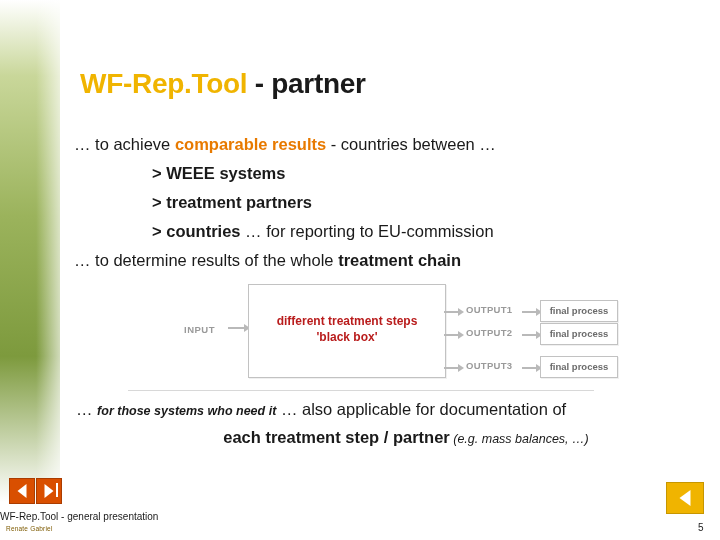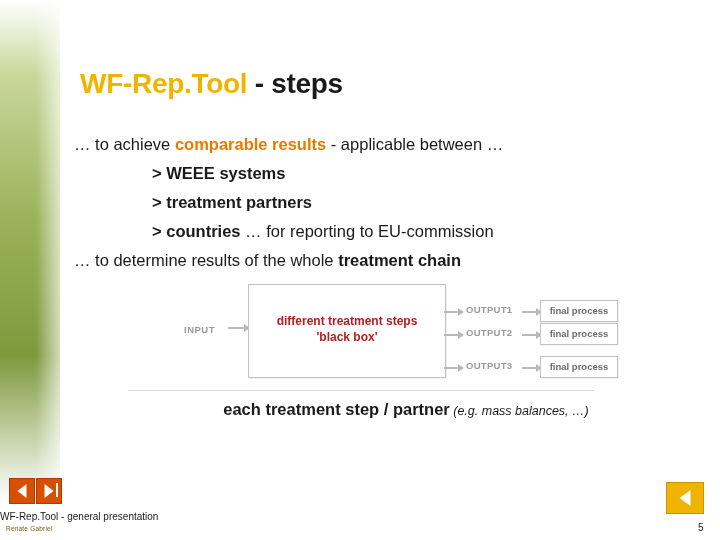--- a/index.html
+++ b/index.html
@@ -274,26 +274,26 @@
 </head>
 <body>
 
 <div class="slide">
 
   <div class="left-bar">
     <div class="left-bar-inner"></div>
   </div>
 
   <div class="title">
-    <span class="hl">WF-Rep.Tool</span><span class="rest"> - steps</span>
+    <span class="hl">WF-Rep.Tool</span><span class="rest"> - partner</span>
   </div>
 
   <div class="body-text">
     <div class="line">
-      <span>… to achieve </span><span class="orange">comparable results</span><span> - applicable between …</span>
+      <span>… to achieve </span><span class="orange">comparable results</span><span> - countries between …</span>
     </div>
     <div class="line indent b">&gt; WEEE systems</div>
     <div class="line indent b">&gt; treatment partners</div>
     <div class="line indent">
       <span class="b">&gt; countries</span><span> … for reporting to EU-commission</span>
     </div>
     <div class="line">
       <span>… to determine results of the whole </span><span class="b">treatment chain</span>
     </div>
   </div>
@@ -325,20 +325,23 @@
 
     <div class="out-row" style="top:79px;">
       <div class="lead"></div>
       <div class="out-label">OUTPUT3</div>
       <div class="out-mid"></div>
       <div class="out-box">final process</div>
     </div>
   </div>
 
   <div class="bottom-text">
+    <div class="bline1">
+      <span>… </span><span class="small-it">for those systems who need it</span><span> … also applicable for documentation of</span>
+    </div>
     <div class="bline2">
       <span class="b">each treatment step / partner</span><span class="small-it2"> (e.g. mass balances, …)</span>
     </div>
   </div>
 
   <div class="nav">
     <div class="nav-btn left">
       <span class="tri l"></span>
     </div>
     <div class="nav-btn right">

